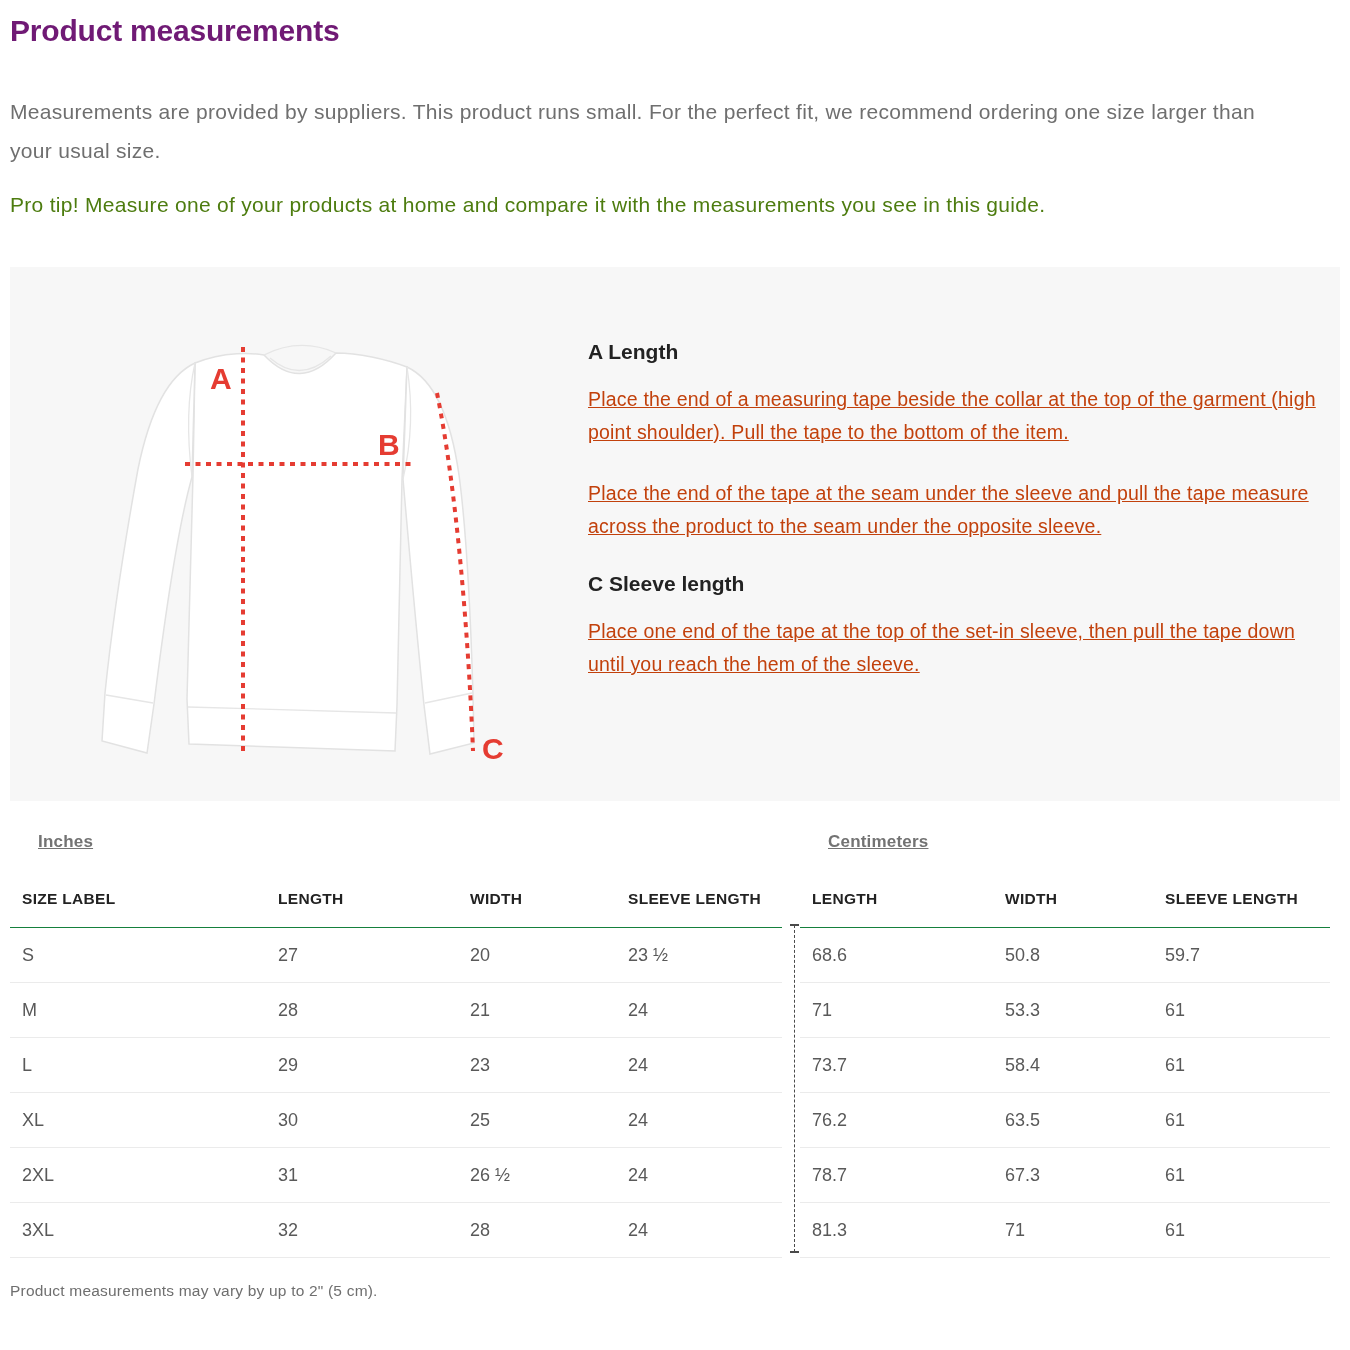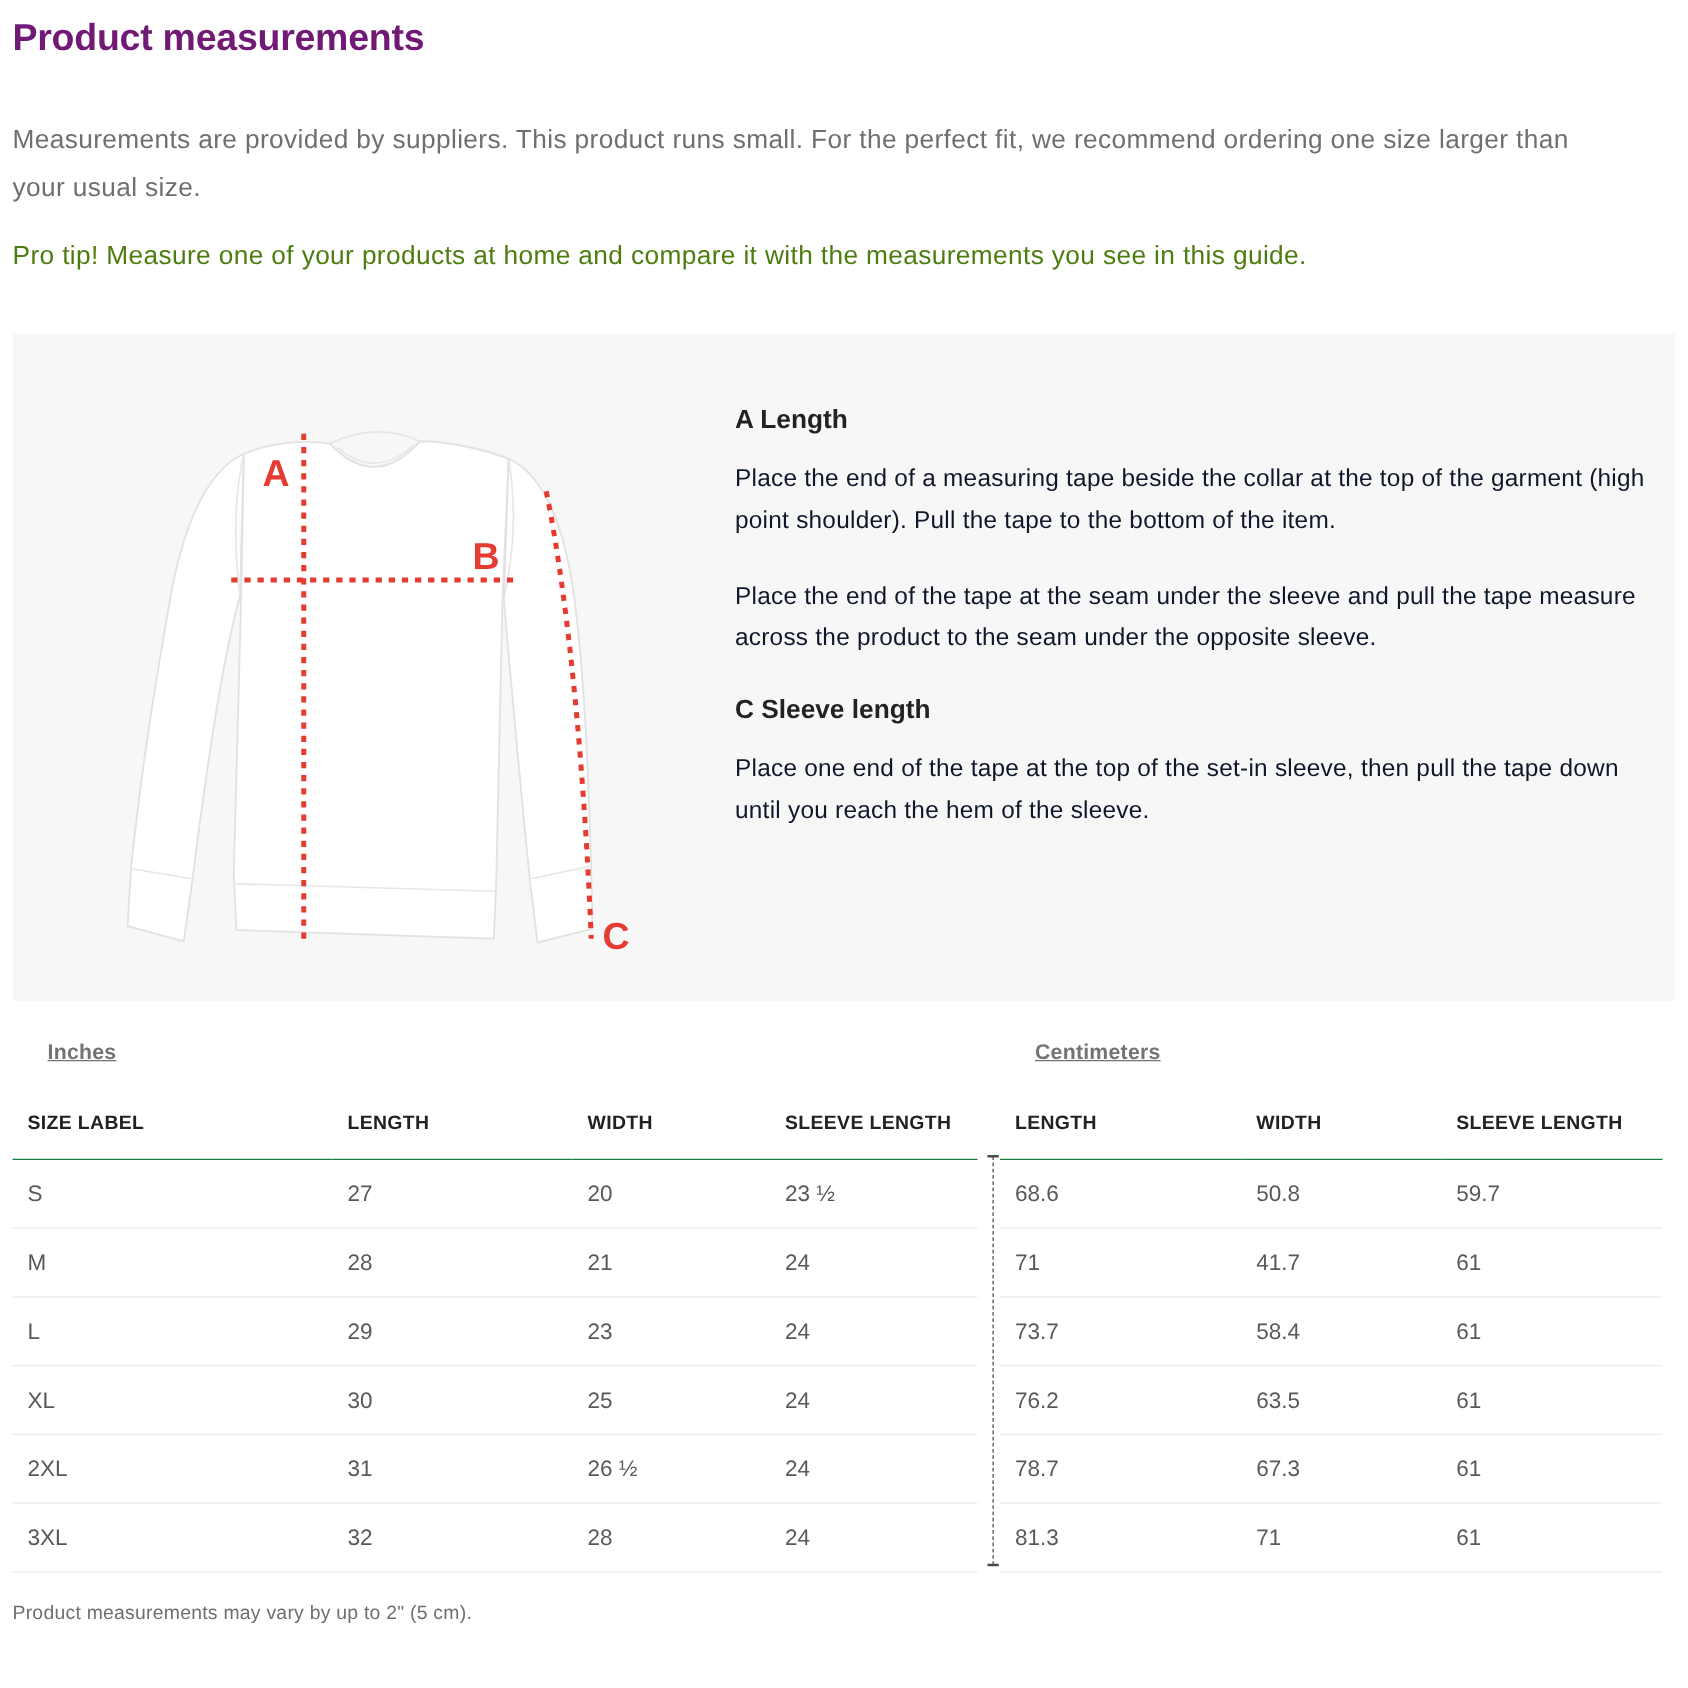--- a/index.html
+++ b/index.html
@@ -15,24 +15,24 @@
 
   
   .panel { margin-top: 43px; width: 1330px; height: 534px; background: #f7f7f7; position: relative; }
   .diagram-svg { position: absolute; left: 80px; top: 60px; width: 420px; height: 440px; }
   .garment { fill: #ffffff; stroke: #e2e2e2; stroke-width: 1.5; }
   .seam { fill: none; stroke: #e6e6e6; stroke-width: 1.3; }
   .measure { fill: none; stroke: #e53c32; stroke-width: 4; stroke-dasharray: 5 5.5; }
   .measure-label { fill: #e53c32; font-weight: 700; font-size: 30px;
     font-family: "Liberation Sans", sans-serif; }
 
-  .guide-col { position: absolute; left: 578px; top: 56px; width: 741px; }
+  .guide-col { position: absolute; left: 578px; top: 72px; width: 741px; }
   .guide-heading { font-size: 21px; font-weight: 700; color: #222; line-height: 26px; }
   .guide-body { margin-top: 18px; margin-bottom: 28px; font-size: 19.5px; letter-spacing: 0.2px;
-    line-height: 33px; color: #0f172a; }
+    line-height: 33px; color: #c2410c; text-decoration: underline; }
 
   
   .tables-row { margin-top: 31px; display: flex; position: relative; }
   .table-col-inches { width: 790px; flex: 0 0 790px; }
   .table-col-cm { flex: 1; }
   .unit-title { font-size: 17px; font-weight: 700; color: #737373; text-decoration: underline;
     margin-left: 28px; letter-spacing: 0.2px; }
   table { border-collapse: collapse; margin-top: 38px; table-layout: fixed; }
   .inches-table { width: 772px; }
   .cm-table { width: 530px; }
@@ -182,21 +182,21 @@
             </tr>
           </thead>
           <tbody>
             <tr>
               <td>68.6</td>
               <td>50.8</td>
               <td>59.7</td>
             </tr>
             <tr>
               <td>71</td>
-              <td>41.7</td>
+              <td>53.3</td>
               <td>61</td>
             </tr>
             <tr>
               <td>73.7</td>
               <td>58.4</td>
               <td>61</td>
             </tr>
             <tr>
               <td>76.2</td>
               <td>63.5</td>

